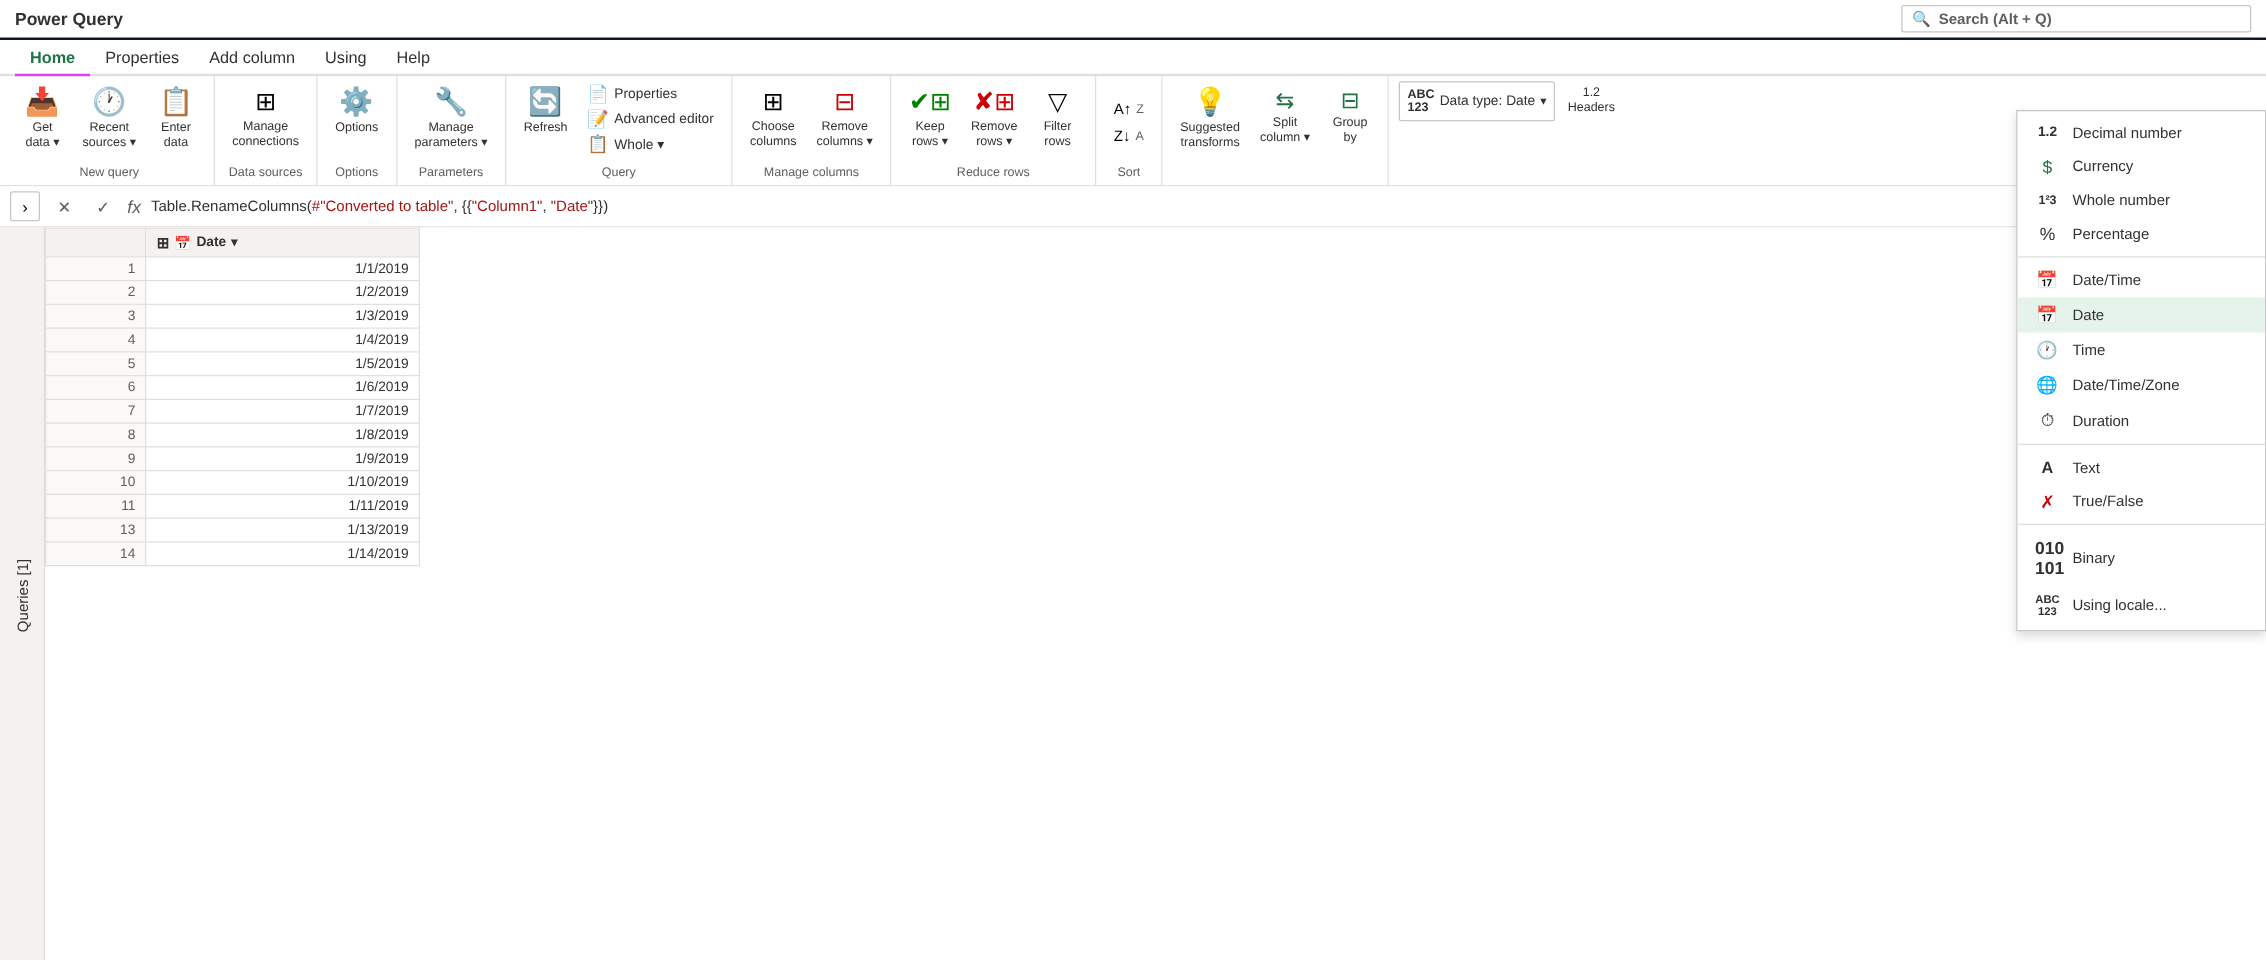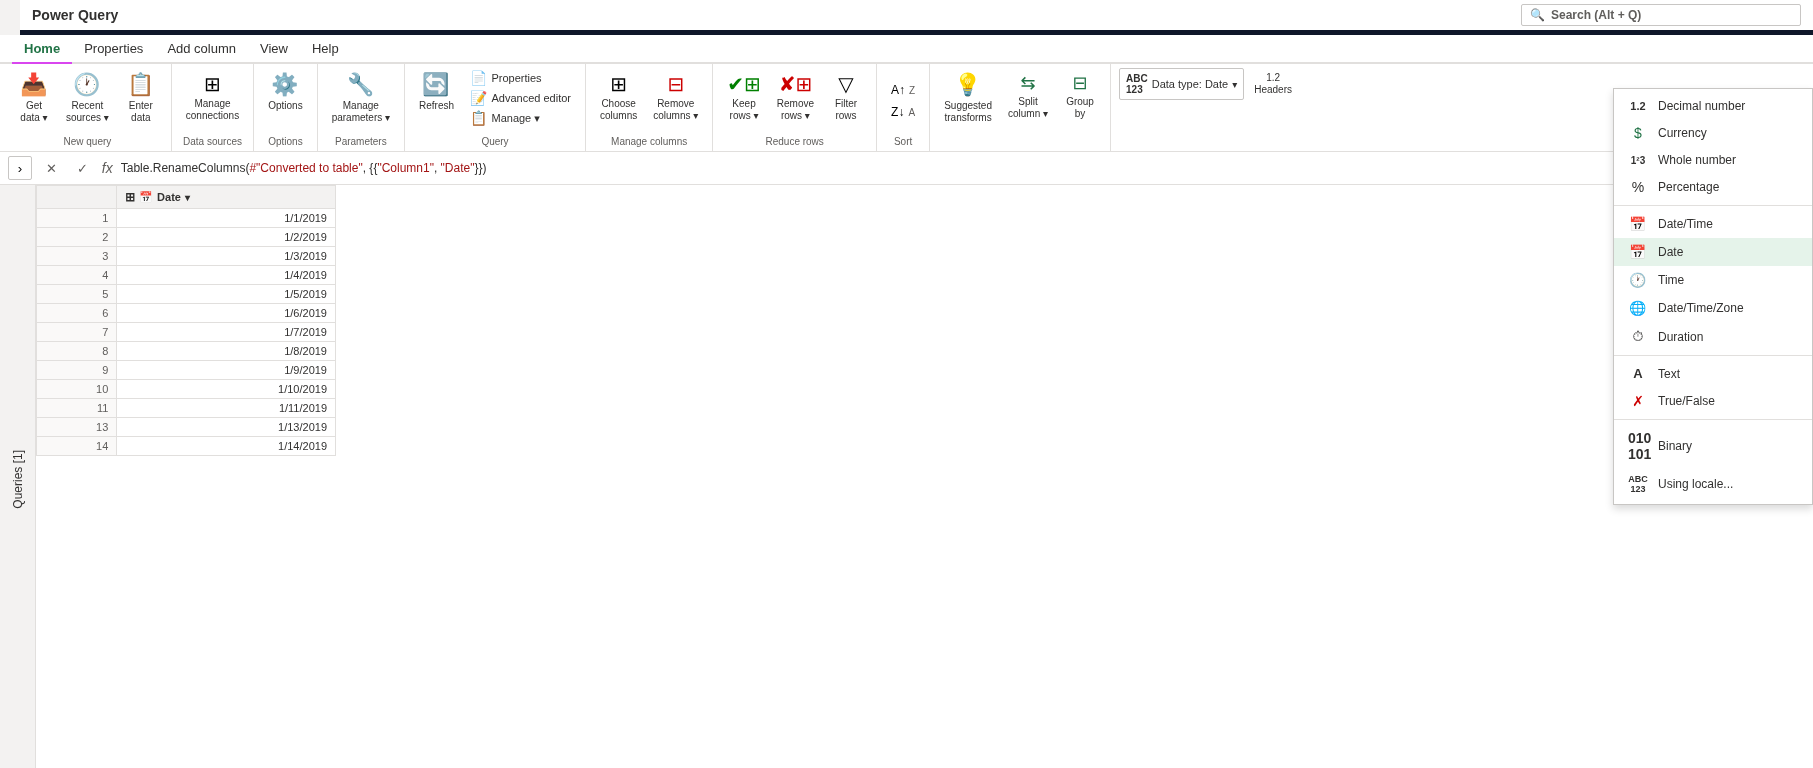--- a/index.html
+++ b/index.html
@@ -5,25 +5,24 @@
     * { box-sizing: border-box; margin: 0; padding: 0; }
     body { font-family: 'Segoe UI', Arial, sans-serif; background: #f3f2f1; font-size: 12px; overflow: hidden; }
 
     
     .title-bar {
       background: #fff;
       padding: 4px 12px;
       font-size: 13px;
       font-weight: 600;
       color: #323130;
-      border-bottom: 5px solid #0f172a;
+      border-bottom: 2px solid #0f172a;
       display: flex;
       align-items: center;
       justify-content: space-between;
-      margin-left: 20px;
     }
     .title-bar .search-box {
       display: flex;
       align-items: center;
       border: 1px solid #c8c6c4;
       border-radius: 2px;
       padding: 3px 8px;
       background: #fff;
       width: 280px;
       gap: 6px;
@@ -260,21 +259,21 @@
   <div class="search-box">
     <span style="color:#605e5c;">🔍</span>
     <span style="color:#605e5c;">Search (Alt + Q)</span>
   </div>
 </div>
 
 <div class="menu-bar">
   <div class="menu-item active">Home</div>
   <div class="menu-item">Properties</div>
   <div class="menu-item">Add column</div>
-  <div class="menu-item">View</div>
+  <div class="menu-item">Using</div>
   <div class="menu-item">Help</div>
 </div>
 
 <div class="ribbon">
 
   <div class="ribbon-group">
     <div class="ribbon-group-items">
       <div class="ribbon-btn">
         <span class="icon">📥</span>
         <span class="label">Get<br>data ▾</span>
@@ -331,21 +330,21 @@
         <div class="ribbon-btn-small">
           <span class="icon">📄</span>
           <span class="label">Properties</span>
         </div>
         <div class="ribbon-btn-small">
           <span class="icon">📝</span>
           <span class="label">Advanced editor</span>
         </div>
         <div class="ribbon-btn-small">
           <span class="icon">📋</span>
-          <span class="label">Manage ▾</span>
+          <span class="label">Whole ▾</span>
         </div>
       </div>
     </div>
     <div class="ribbon-group-label">Query</div>
   </div>
 
   <div class="ribbon-group">
     <div class="ribbon-group-items">
       <div class="ribbon-btn">
         <span class="icon" style="font-size:20px;">⊞</span>

